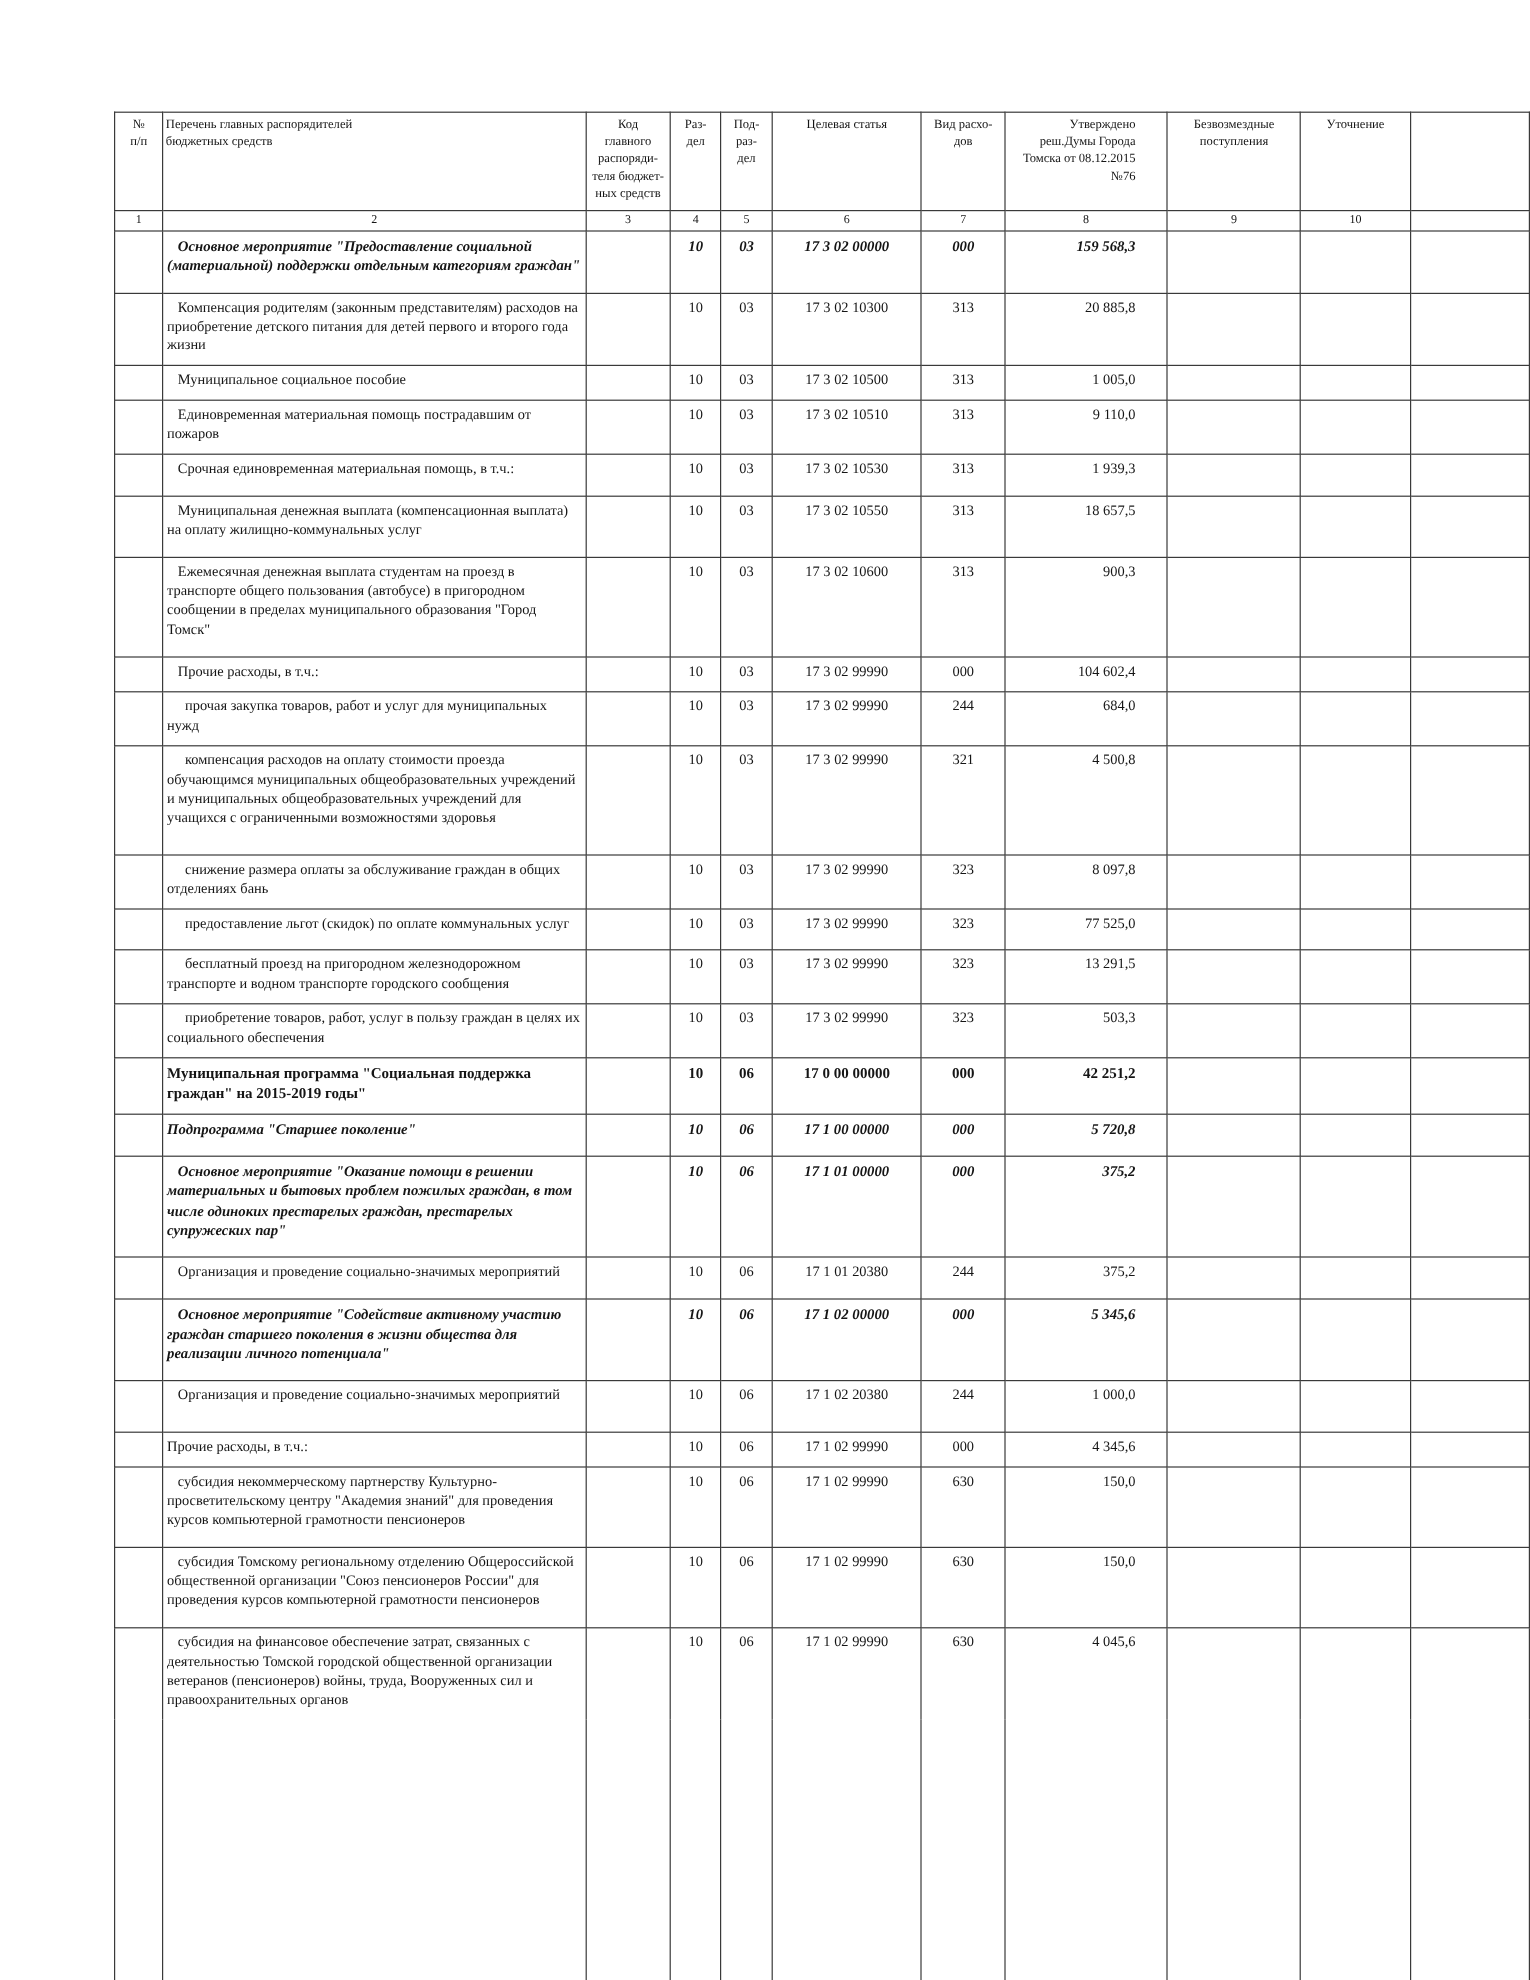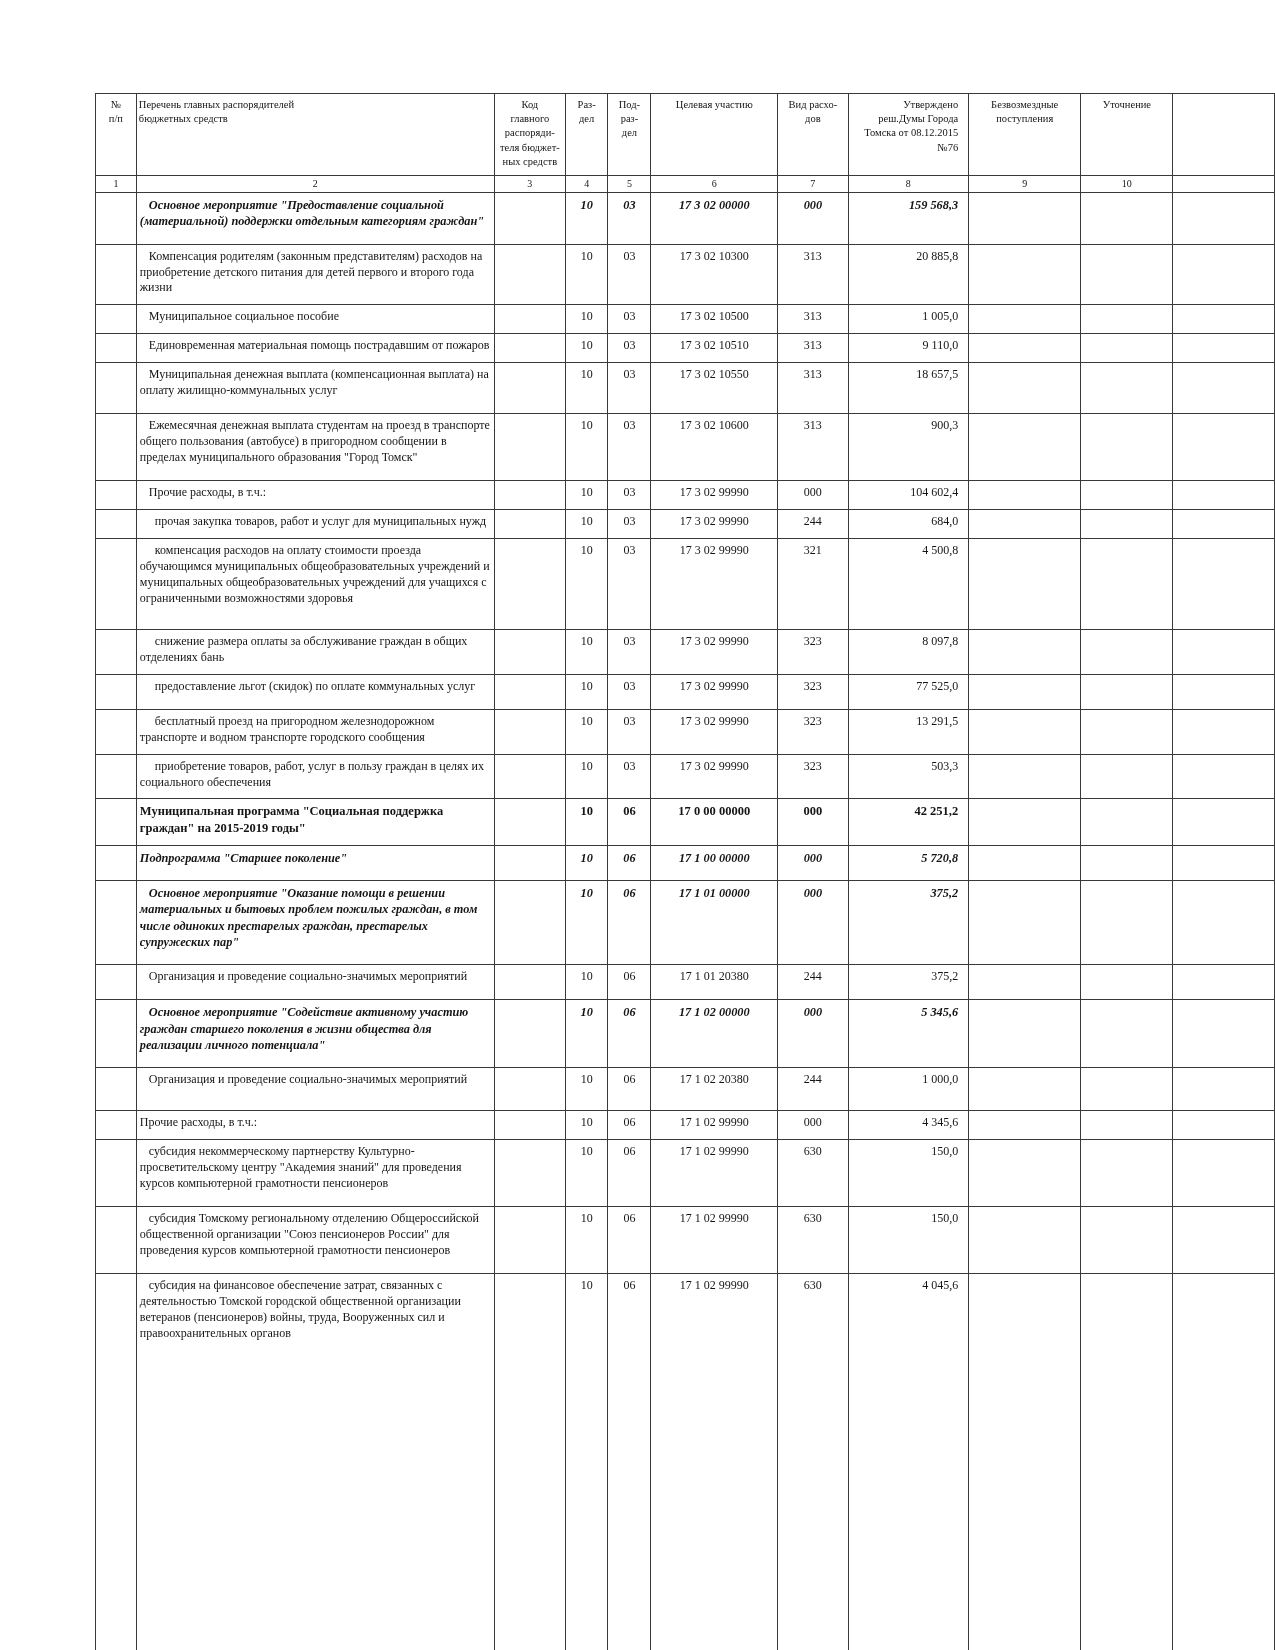--- a/index.html
+++ b/index.html
@@ -26,21 +26,21 @@
     font-size:12px;line-height:1.33;padding:4px 3px 8px;
   }
   
   .c-num{width:37px}
   .c-name{width:380px;text-align:left;margin-top:12px;}
   .c-code{width:66px}
   .c-razdel{width:38px;text-align:center;}
   .c-podrazdel{width:38px;text-align:center;}
   .c-target{width:130px;text-align:center;}
   .c-vid{width:68px;text-align:center;}
-  .c-approved{width:113px;text-align:right;padding-right:10px;}
+  .c-approved{width:113px;text-align:right;padding-right:26px;}
   .c-bezvozm{width:110px}
   .c-utochn{width:90px}
   .c-extra{width:106px}
   
   tr.row-bold td{font-weight:bold;font-size:12.5px;}
   tr.row-bold-italic td{font-weight:bold;font-style:italic;font-size:12.3px;padding-bottom:14px;}
   tr.row-italic td{font-style:italic;font-size:11.5px;}
   tr.indent-1 td.c-name{text-indent:9px;}
   tr.indent-2 td.c-name{text-indent:15px;}
   tr.gap-s td{padding-bottom:14px;}
@@ -62,21 +62,21 @@
           <th class="c-code">Код
 главного
 распоряди-
 теля бюджет-
 ных средств</th>
           <th class="c-razdel">Раз-
 дел</th>
           <th class="c-podrazdel">Под-
 раз-
 дел</th>
-          <th class="c-target">Целевая участию</th>
+          <th class="c-target">Целевая статья</th>
           <th class="c-vid">Вид расхо-
 дов</th>
           <th class="c-approved">Утверждено
 реш.Думы Города
 Томска от 08.12.2015
 №76</th>
           <th class="c-bezvozm">Безвозмездные
 поступления</th>
           <th class="c-utochn">Уточнение</th>
           <th class="c-extra"></th>
@@ -143,20 +143,33 @@
           <td class="c-podrazdel">03</td>
           <td class="c-target">17 3 02 10510</td>
           <td class="c-vid">313</td>
           <td class="c-approved">9 110,0</td>
           <td class="c-bezvozm"></td>
           <td class="c-utochn"></td>
           <td class="c-extra"></td>
         </tr>
         <tr class="row-normal indent-1 gap-s">
           <td class="c-num"></td>
+          <td class="c-name">Срочная единовременная материальная помощь, в т.ч.:</td>
+          <td class="c-code"></td>
+          <td class="c-razdel">10</td>
+          <td class="c-podrazdel">03</td>
+          <td class="c-target">17 3 02 10530</td>
+          <td class="c-vid">313</td>
+          <td class="c-approved">1 939,3</td>
+          <td class="c-bezvozm"></td>
+          <td class="c-utochn"></td>
+          <td class="c-extra"></td>
+        </tr>
+        <tr class="row-normal indent-1 gap-s">
+          <td class="c-num"></td>
           <td class="c-name">Муниципальная денежная выплата (компенсационная выплата) на оплату жилищно-коммунальных услуг</td>
           <td class="c-code"></td>
           <td class="c-razdel">10</td>
           <td class="c-podrazdel">03</td>
           <td class="c-target">17 3 02 10550</td>
           <td class="c-vid">313</td>
           <td class="c-approved">18 657,5</td>
           <td class="c-bezvozm"></td>
           <td class="c-utochn"></td>
           <td class="c-extra"></td>

